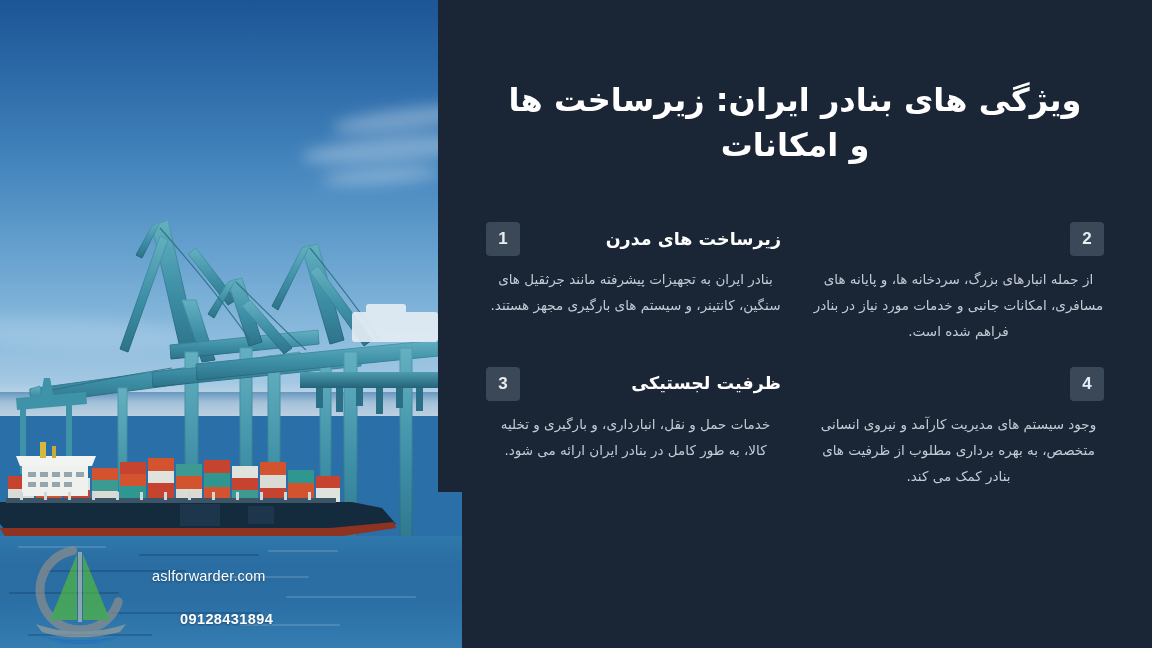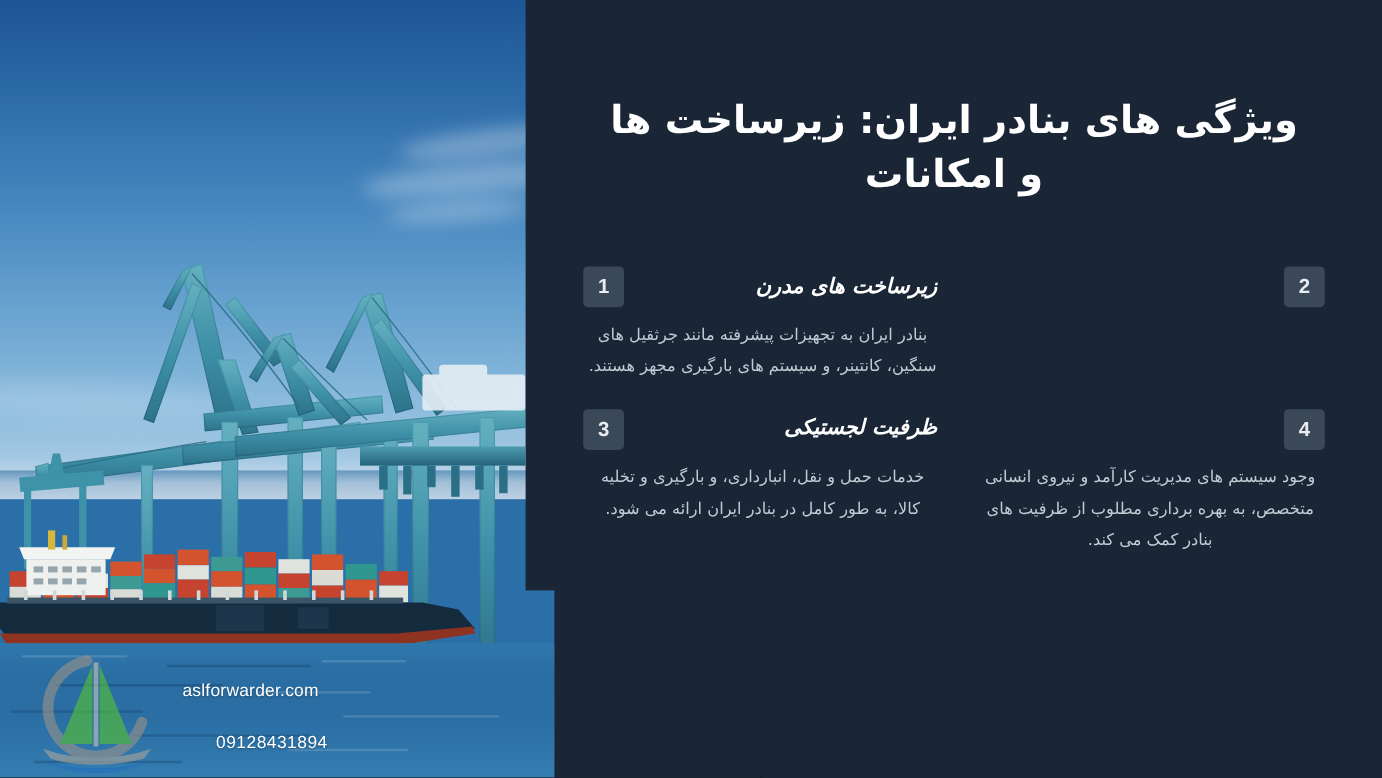--- a/index.html
+++ b/index.html
@@ -88,21 +88,20 @@
 
   .card-title {
     order: 1;
     flex: 1 1 auto;
     color: #ffffff;
     font-size: 17.5px;
     font-weight: 700;
     line-height: 1.3;
     text-align: right;
     direction: rtl;
-    font-style: italic;
   }
 
   .card-body {
     color: #c3cbd5;
     font-size: 13.5px;
     line-height: 1.92;
     text-align: center;
     direction: rtl;
     padding-left: 4px;
   }
@@ -183,20 +182,21 @@
   .wm-phone {
     position: absolute;
     left: 180px;
     top: 611px;
     color: #ffffff;
     font-size: 14.5px;
     font-family: "Liberation Sans", sans-serif;
     letter-spacing: .4px;
     text-shadow: 0 1px 2px rgba(0,0,0,.35);
     direction: ltr;
+    font-weight: bold;
   }
 </style>
 </head>
 <body>
 
 <div class="slide">
 
   <div class="photo-panel">
 
     <div class="sky"></div>
@@ -395,20 +395,21 @@
   <div class="content-panel">
 
     <h1 class="slide-title">ویژگی های بنادر ایران: زیرساخت ها و امکانات</h1>
 
     <div class="cards-grid">
 
       <div class="card">
         <div class="card-head">
           <div class="badge">2</div>
         </div>
+        <div class="card-body">از جمله انبارهای بزرگ، سردخانه ها، و پایانه های مسافری، امکانات جانبی و خدمات مورد نیاز در بنادر فراهم شده است.</div>
       </div>
 
       <div class="card">
         <div class="card-head">
           <div class="card-title">زیرساخت های مدرن</div>
           <div class="badge">1</div>
         </div>
         <div class="card-body">بنادر ایران به تجهیزات پیشرفته مانند جرثقیل های سنگین، کانتینر، و سیستم های بارگیری مجهز هستند.</div>
       </div>
 

